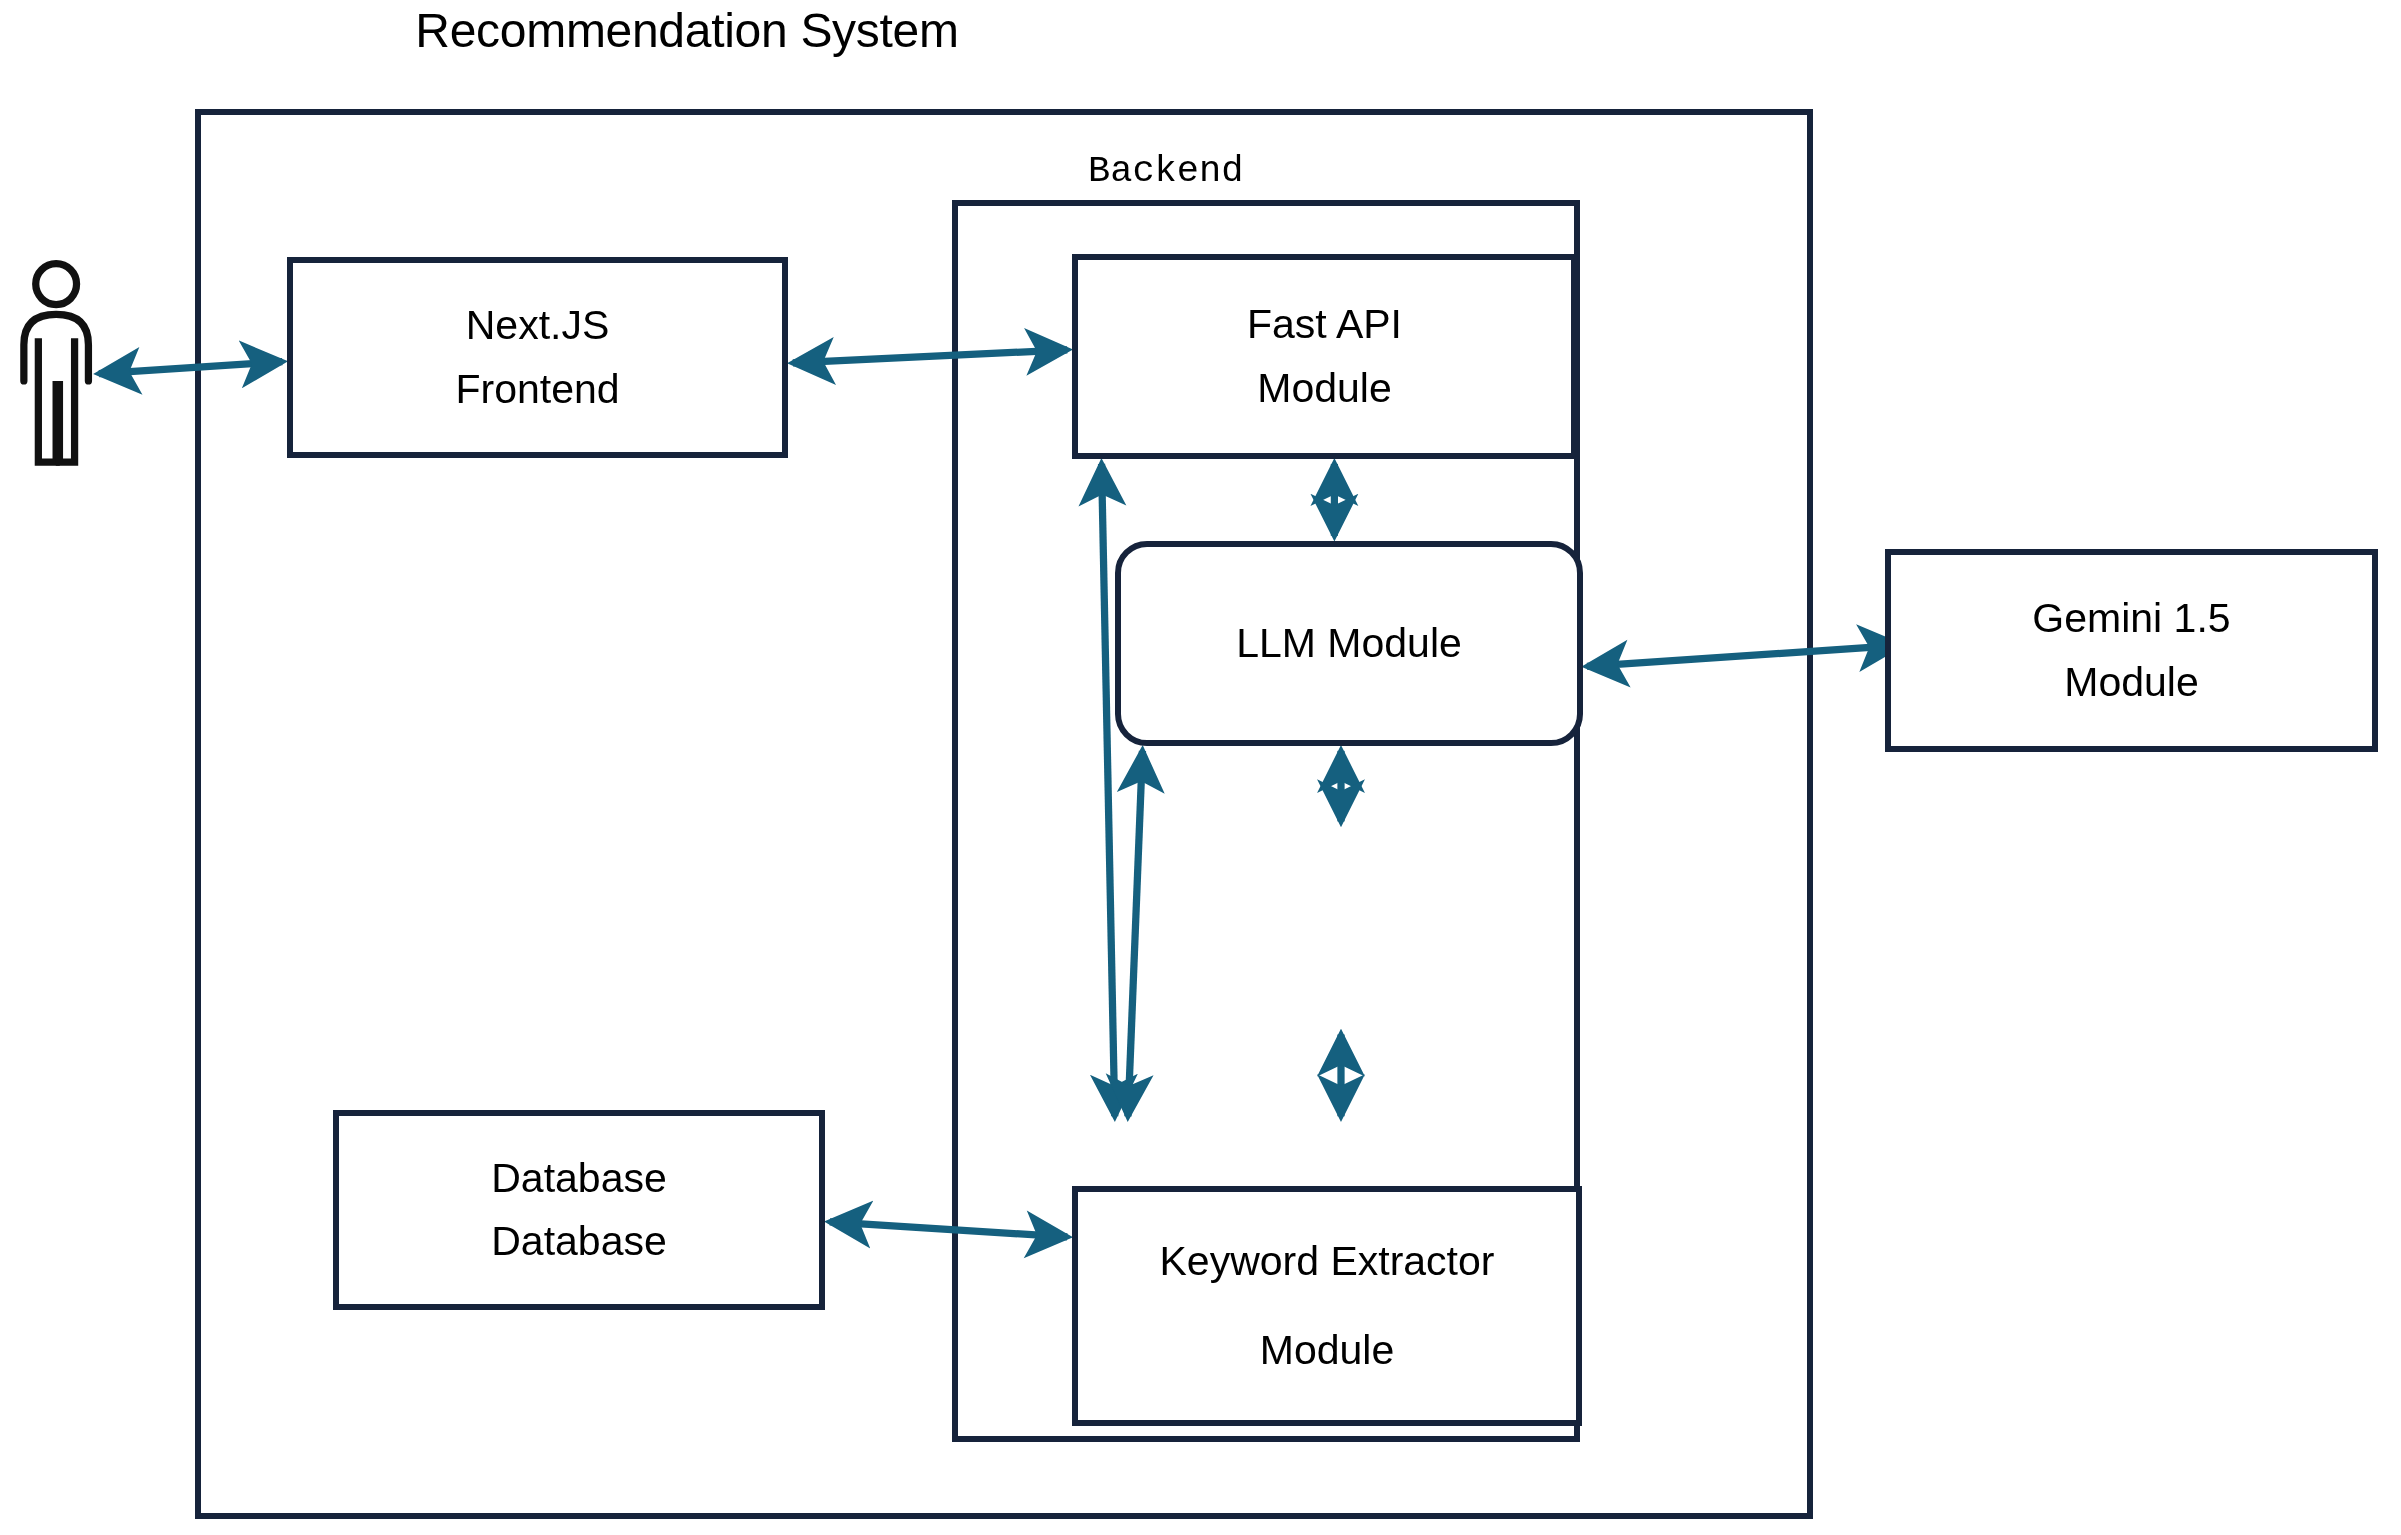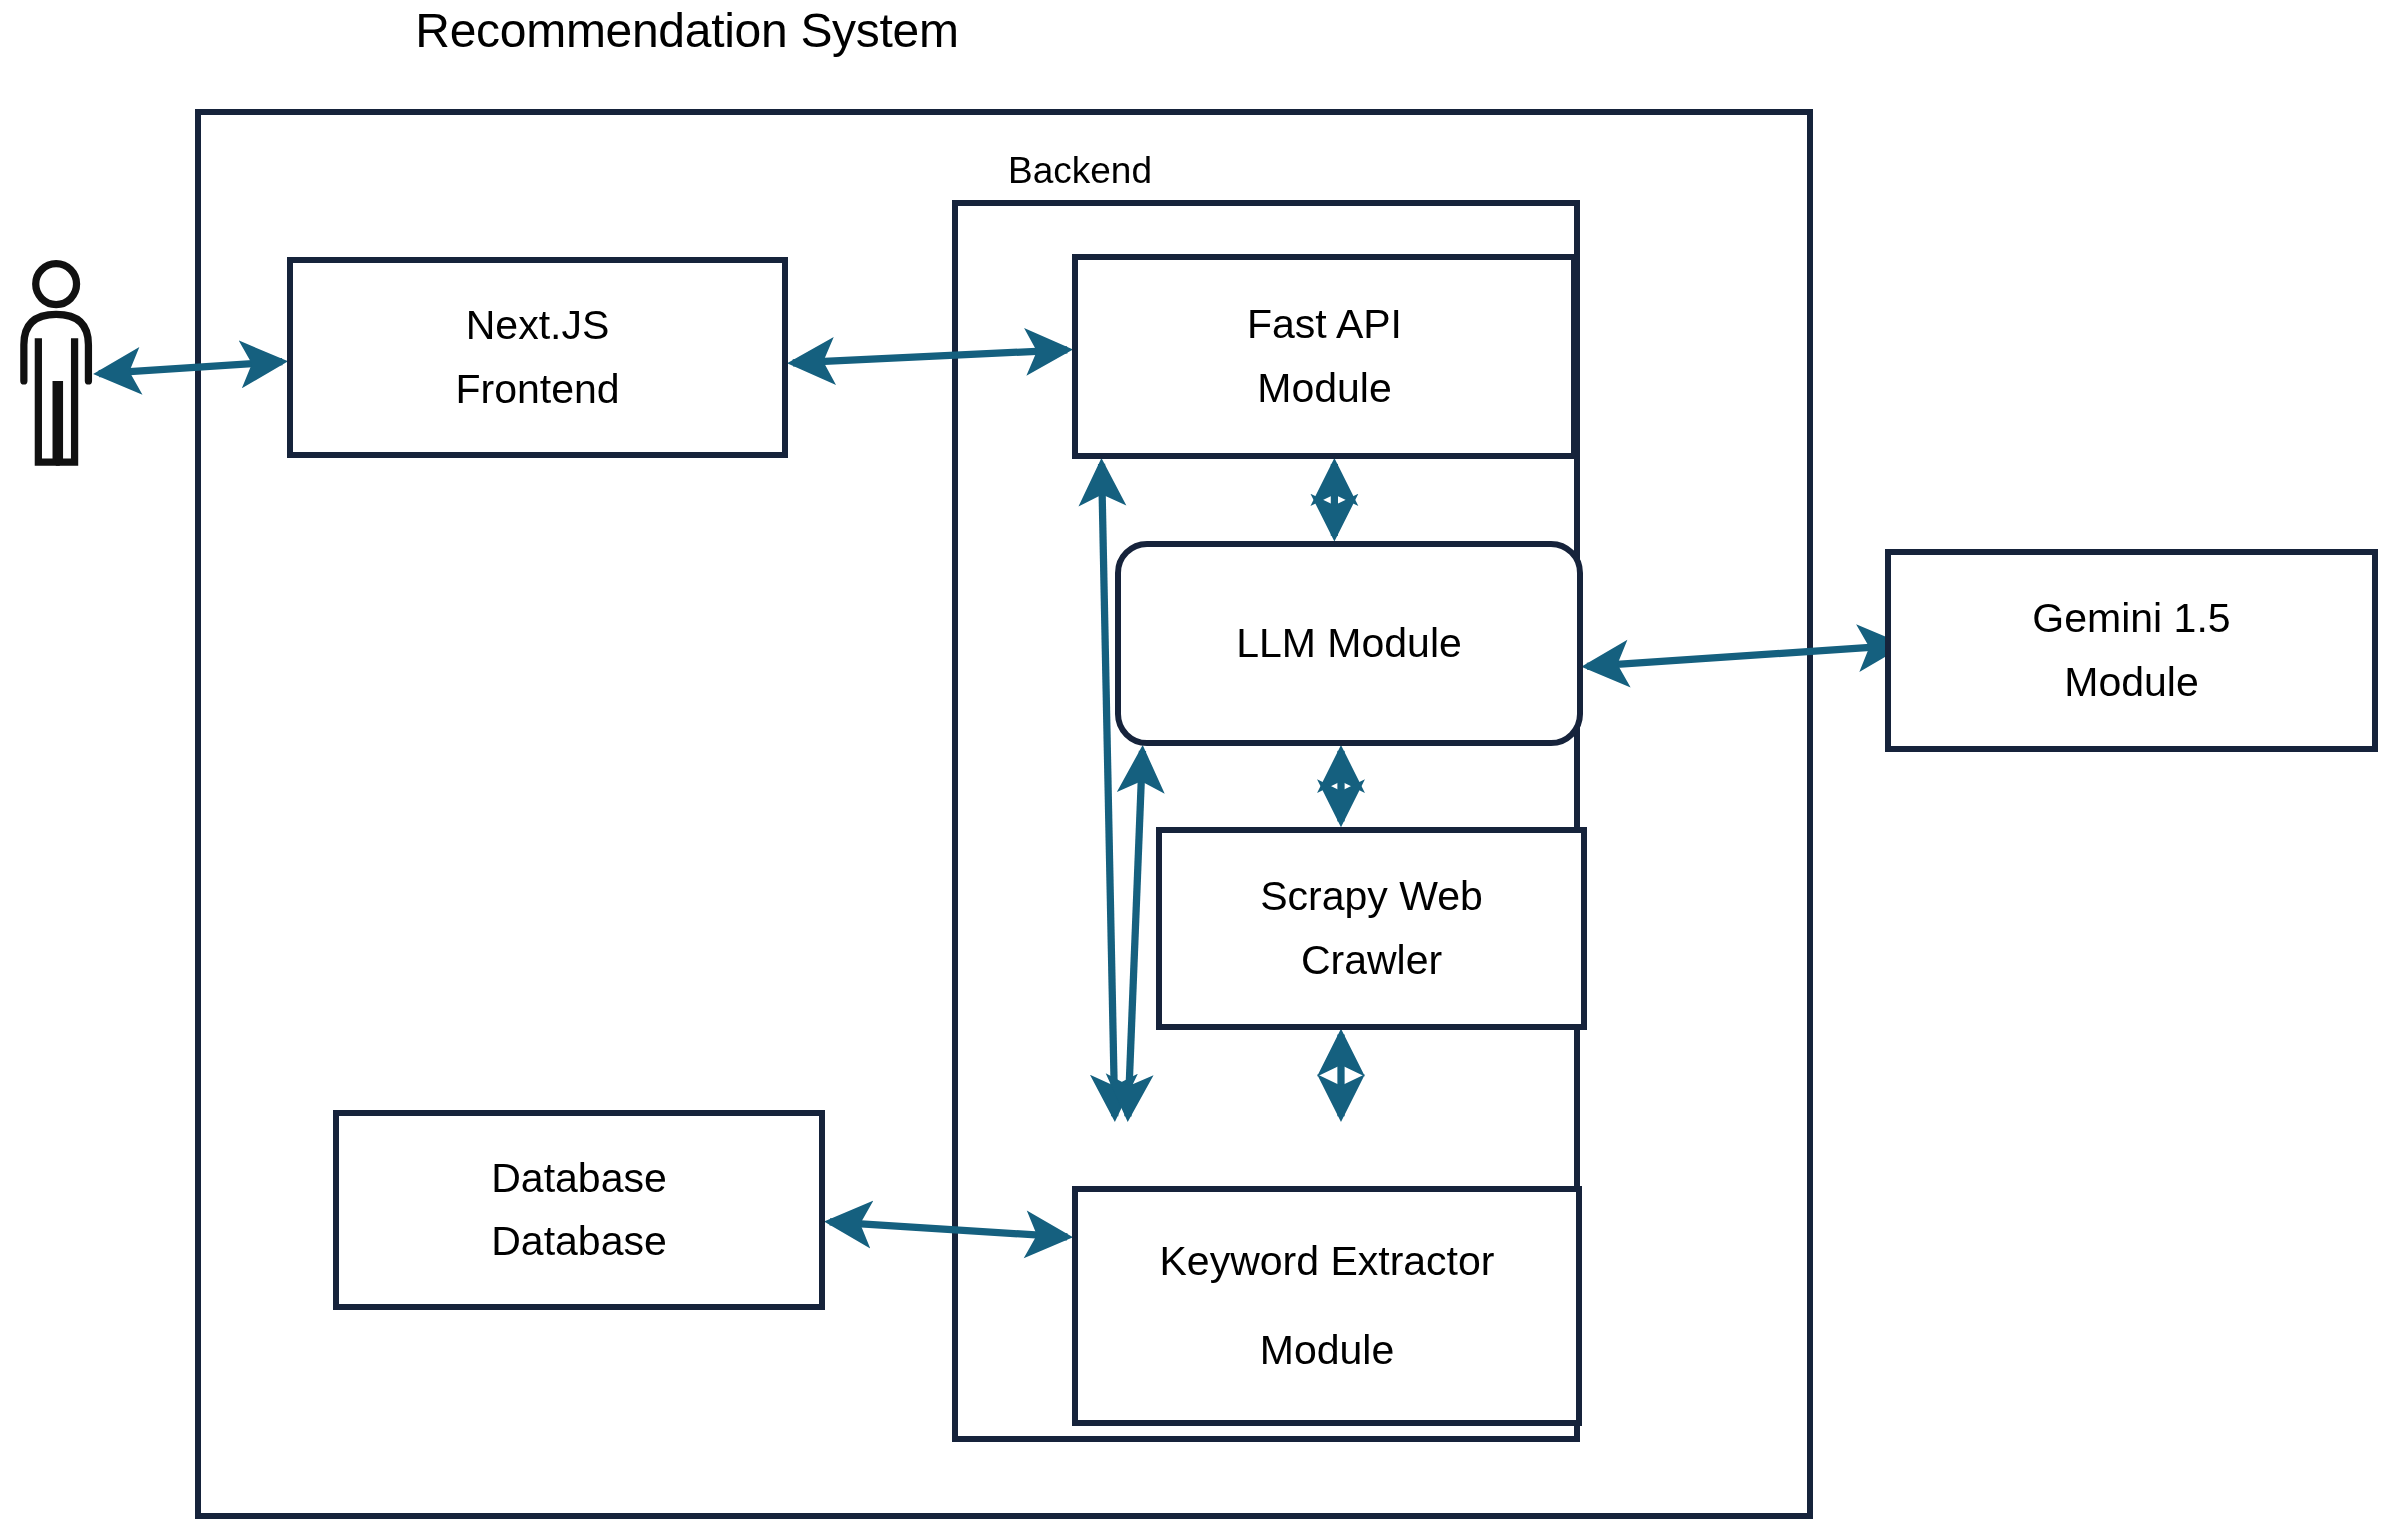--- a/index.html
+++ b/index.html
@@ -80,21 +80,21 @@
 </style>
 </head>
 <body>
 
 <div id="canvas">
 
   <div class="diagram-title">Recommendation System</div>
 
   <div class="container-box" style="left:195px; top:109px; width:1618px; height:1410px;"></div>
 
-  <div class="group-label" style="left:1008px; top:150px;">Backend</div>
+  <div class="group-label" style="left:1088px; top:150px;font-family:Liberation Mono, monospace;">Backend</div>
 
   <div class="container-box" style="left:952px; top:200px; width:628px; height:1242px;"></div>
 
   <svg class="actor" style="left:12px; top:259px;" width="112" height="211" viewBox="0 0 170 320">
     <circle cx="67" cy="38" r="31" fill="none" stroke="#111111" stroke-width="11"></circle>
     <path d="M 18 185 L 18 130 Q 18 84 67 84 Q 116 84 116 130 L 116 185" fill="none" stroke="#111111" stroke-width="11" stroke-linecap="round"></path>
     <path d="M 40 120 L 40 308 L 67 308 L 67 185" fill="none" stroke="#111111" stroke-width="11" stroke-linejoin="miter"></path>
     <path d="M 95 120 L 95 308 L 72 308 L 72 185" fill="none" stroke="#111111" stroke-width="11" stroke-linejoin="miter"></path>
   </svg>
 
@@ -137,24 +137,20 @@
 
   <div class="node-box" style="left:1072px; top:254px; width:505px; height:205px;">
     <span class="line1">Fast API</span>
     <span class="line2">Module</span>
   </div>
 
   <div class="node-box single" style="left:1115px; top:541px; width:468px; height:205px;border-radius:32px;">
     <span class="line1">LLM Module</span>
   </div>
 
-  <div class="node-box" style="left:1156px; top:827px; width:431px; height:203px;">
-    <span class="line1">Scrapy Web</span>
-    <span class="line2">Crawler</span>
-  </div>
 
   <div class="node-box" style="left:1072px; top:1186px; width:510px; height:240px;gap:25px;">
     <span class="line1">Keyword Extractor</span>
     <span class="line2">Module</span>
   </div>
 
   <div class="node-box" style="left:333px; top:1110px; width:492px; height:200px;">
     <span class="line1">Database</span>
     <span class="line2">Database</span>
   </div>

